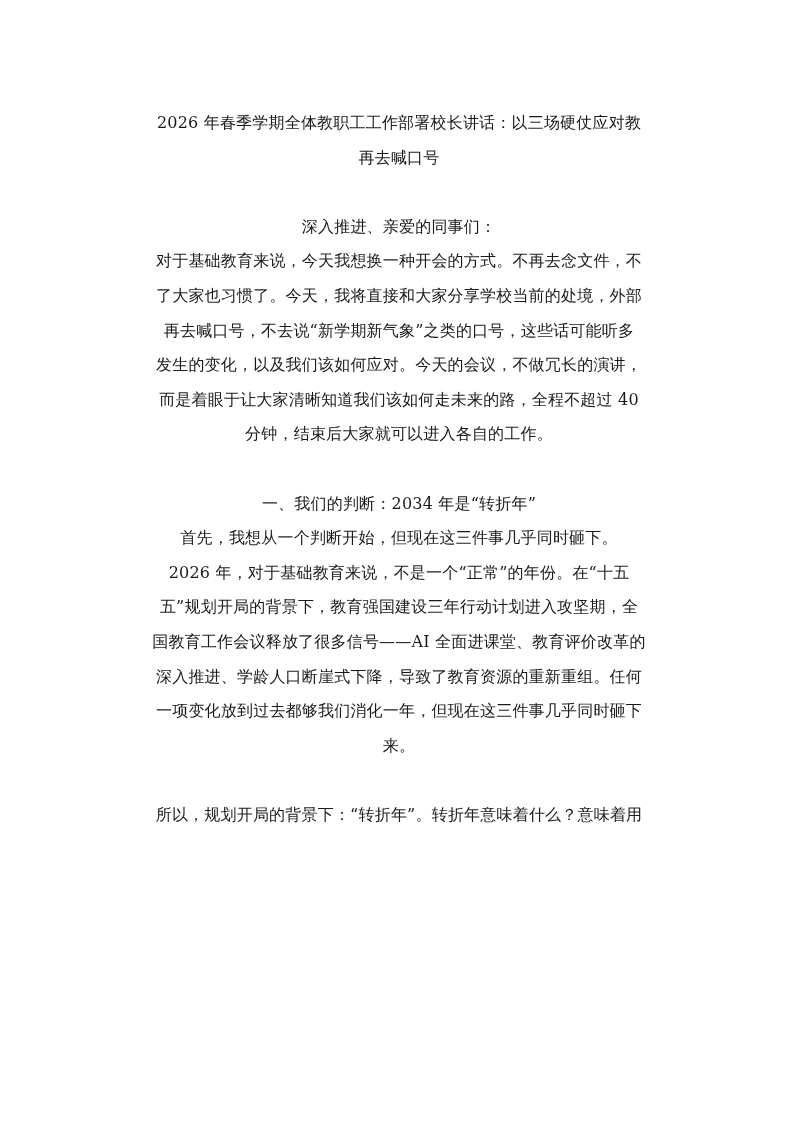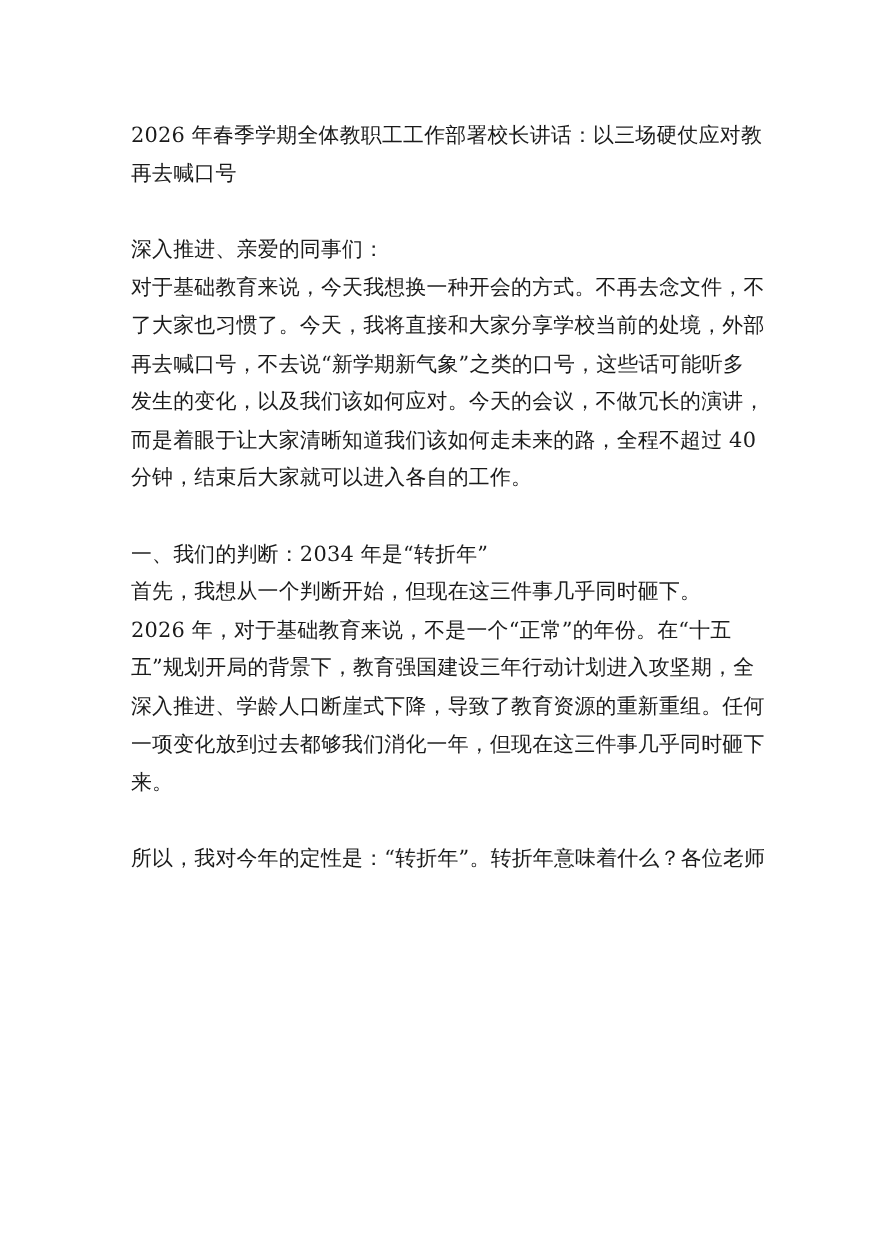--- a/index.html
+++ b/index.html
@@ -1,19 +1,19 @@
 <!DOCTYPE html>
 <html><head>
   <meta charset="utf-8">
   <style>
     html, body { margin: 0; padding: 0; background: #ffffff; }
     body { width: 793px; height: 1122px; position: relative; overflow: hidden;
       font-family: "DejaVu Serif", "Liberation Serif", serif; color: #1a1a1a; }
     .page { position: absolute; left: 119px; top: 106px; width: 560px; }
-    .line { font-size: 19px; line-height: 34.6px; height: 34.6px; white-space: nowrap; letter-spacing: 0.2px; }
+    .line { font-size: 16px; line-height: 34.6px; height: 34.6px; white-space: nowrap; letter-spacing: 0.2px; text-align: center; }
     .gap { height: 34.6px; }
   </style>
 </head>
 <body>
 
 <div class="page">
   <div class="line">2026 年春季学期全体教职工工作部署校长讲话：以三场硬仗应对教</div>
   <div class="line">再去喊口号</div>
   <div class="gap"></div>
   <div class="line">深入推进、亲爱的同事们：</div>
@@ -21,18 +21,19 @@
   <div class="line">了大家也习惯了。今天，我将直接和大家分享学校当前的处境，外部</div>
   <div class="line">再去喊口号，不去说“新学期新气象”之类的口号，这些话可能听多</div>
   <div class="line">发生的变化，以及我们该如何应对。今天的会议，不做冗长的演讲，</div>
   <div class="line">而是着眼于让大家清晰知道我们该如何走未来的路，全程不超过 40</div>
   <div class="line">分钟，结束后大家就可以进入各自的工作。</div>
   <div class="gap"></div>
   <div class="line">一、我们的判断：2034 年是“转折年”</div>
   <div class="line">首先，我想从一个判断开始，但现在这三件事几乎同时砸下。</div>
   <div class="line">2026 年，对于基础教育来说，不是一个“正常”的年份。在“十五</div>
   <div class="line">五”规划开局的背景下，教育强国建设三年行动计划进入攻坚期，全</div>
+  <div class="line">国教育工作会议释放了很多信号——AI 全面进课堂、教育评价改革的</div>
   <div class="line">深入推进、学龄人口断崖式下降，导致了教育资源的重新重组。任何</div>
   <div class="line">一项变化放到过去都够我们消化一年，但现在这三件事几乎同时砸下</div>
   <div class="line">来。</div>
   <div class="gap"></div>
-  <div class="line">所以，我对今年的定性是：“转折年”。转折年意味着什么？各位老师</div>
+  <div class="line">所以，规划开局的背景下：“转折年”。转折年意味着什么？意味着用</div>
 </div>
 
 </body></html>

